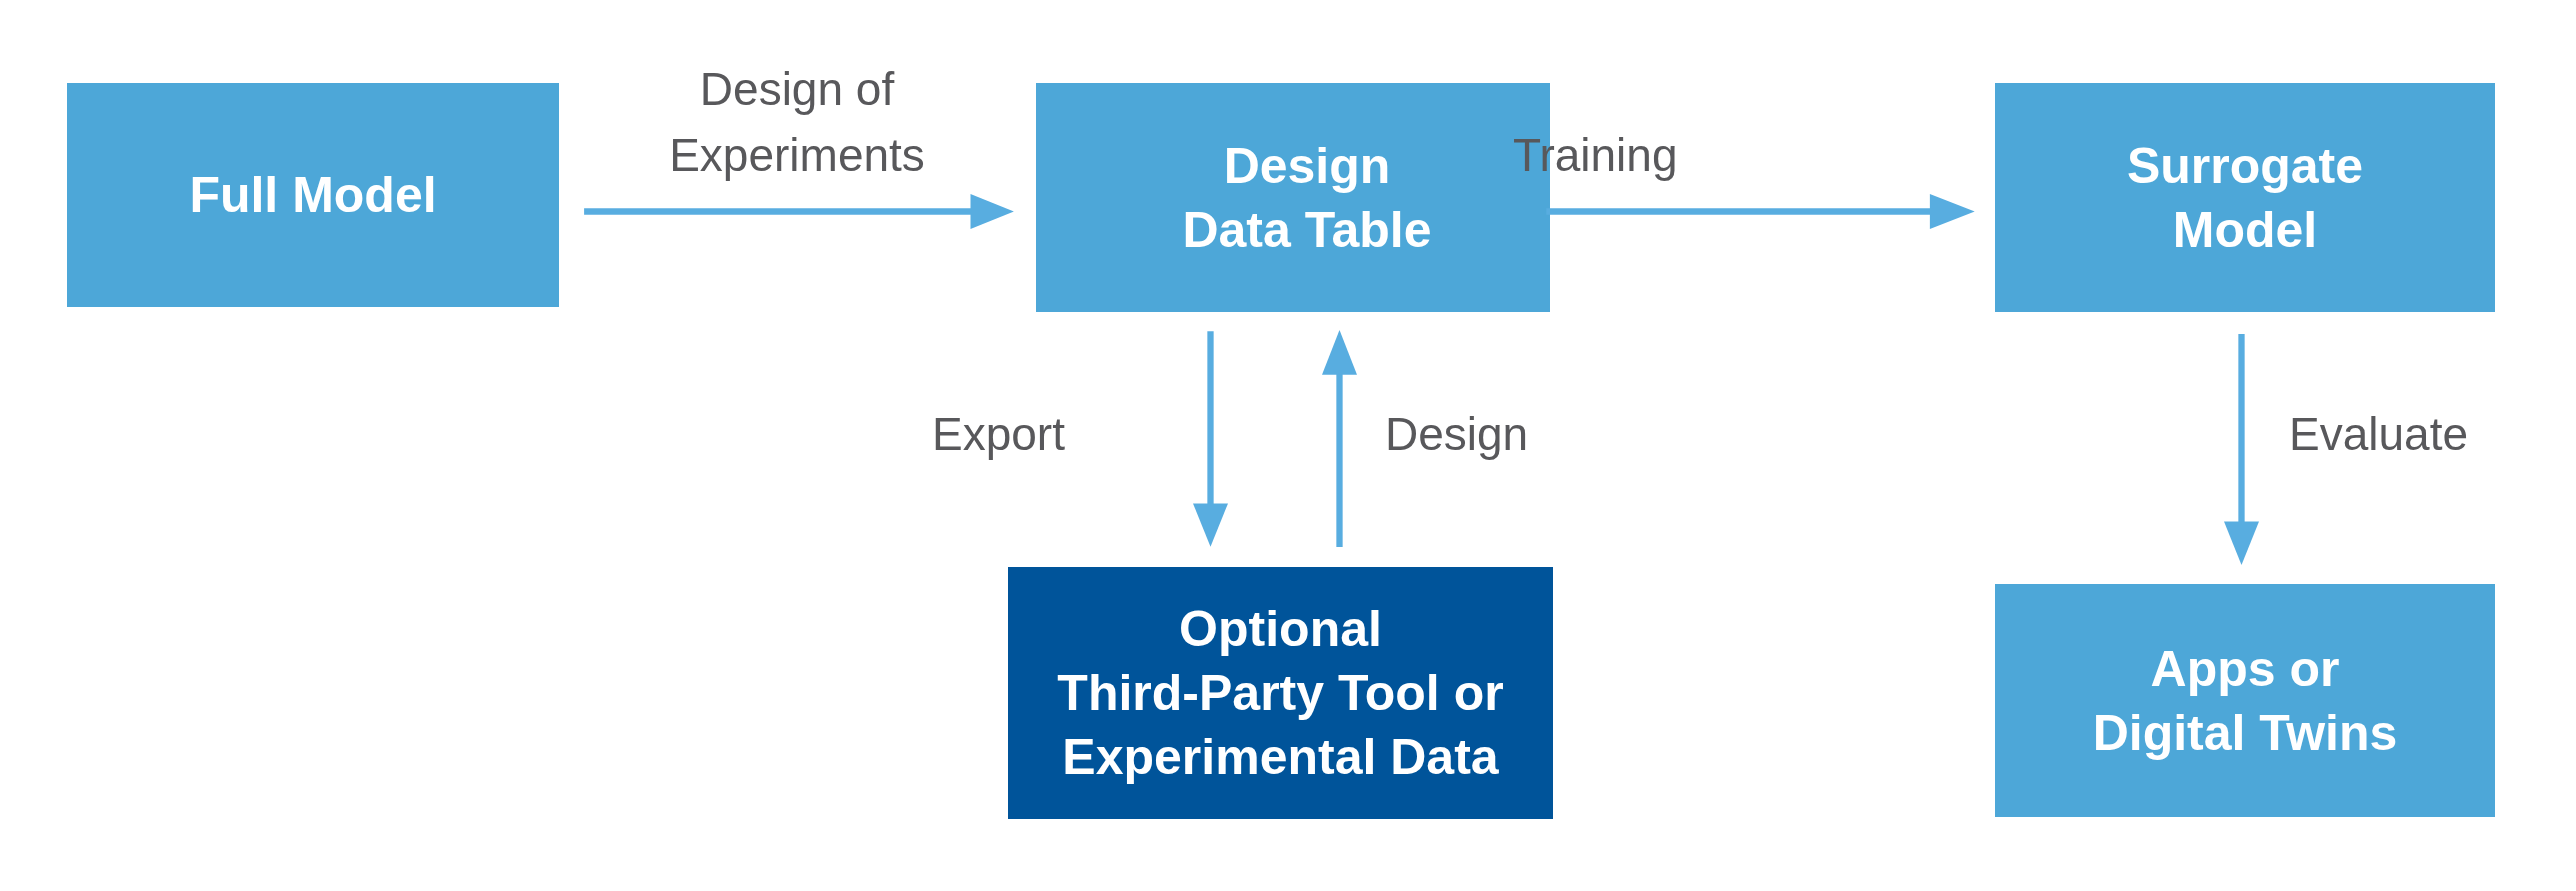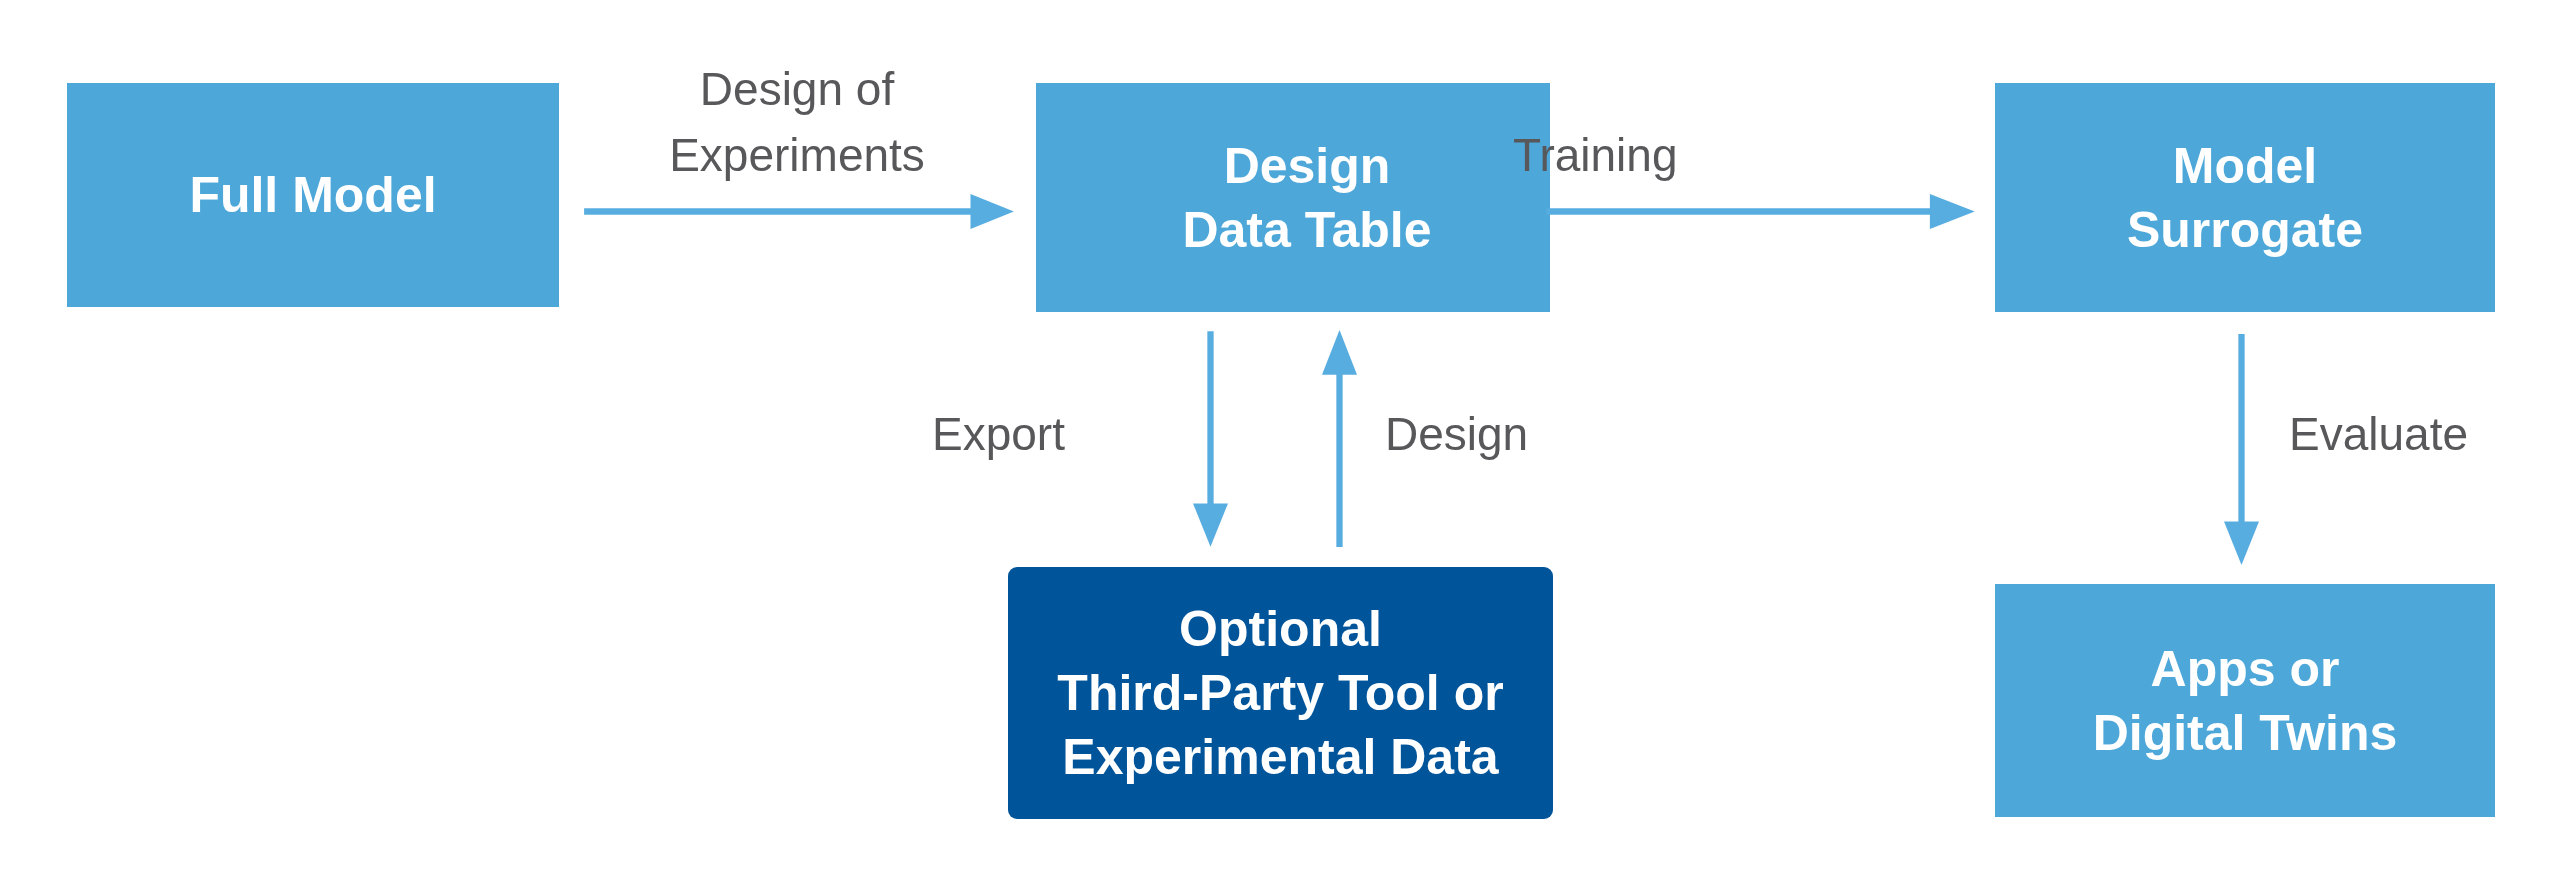--- a/index.html
+++ b/index.html
@@ -16,21 +16,21 @@
     display: flex;
     align-items: center;
     justify-content: center;
     text-align: center;
     color: #ffffff;
     font-weight: 700;
     font-size: 50px;
     line-height: 64px;
   }
   .box.light { background: #4DA7D8; }
-  .box.dark  { background: #00549A; border-radius: 9px; }
+  .box.dark  { background: #00549A; }
   .box .line { display: block; }
   .arrow-label {
     position: absolute;
     color: #58585B;
     font-size: 46px;
     line-height: 66px;
     font-weight: 400;
   }
   .arrow-label .line { display: block; }
   .arrow { position: absolute; display: block; }
@@ -71,22 +71,22 @@
 
   <div class="box light" id="box-design">
     <div>
       <span class="line">Design</span>
       <span class="line">Data Table</span>
     </div>
   </div>
 
   <div class="box light" id="box-surrogate">
     <div>
+      <span class="line">Surrogate</span>
       <span class="line">Model</span>
-      <span class="line">Surrogate</span>
     </div>
   </div>
 
   <div class="box dark" id="box-optional">
     <div>
       <span class="line">Optional</span>
       <span class="line">Third-Party Tool or</span>
       <span class="line">Experimental Data</span>
     </div>
   </div>

